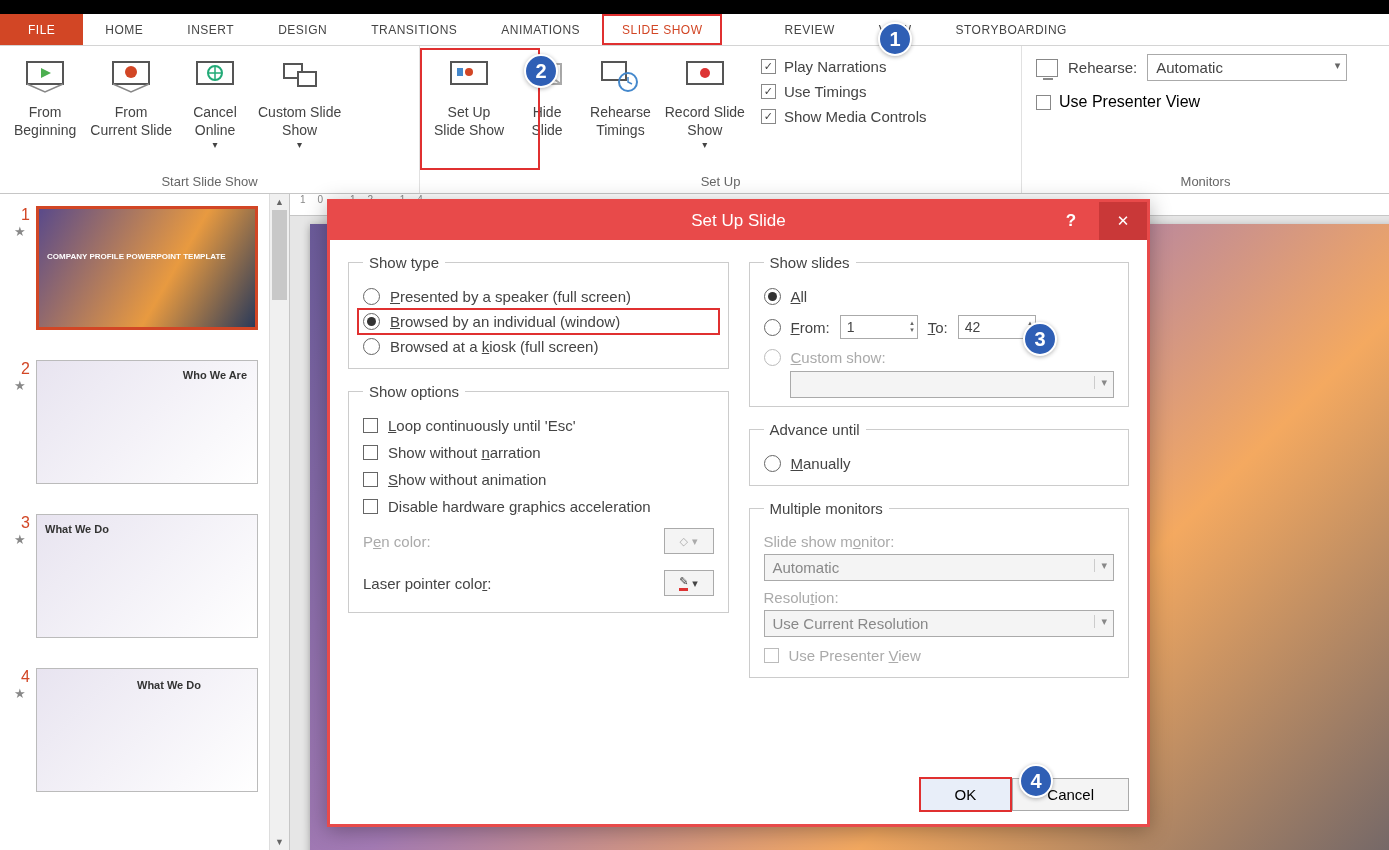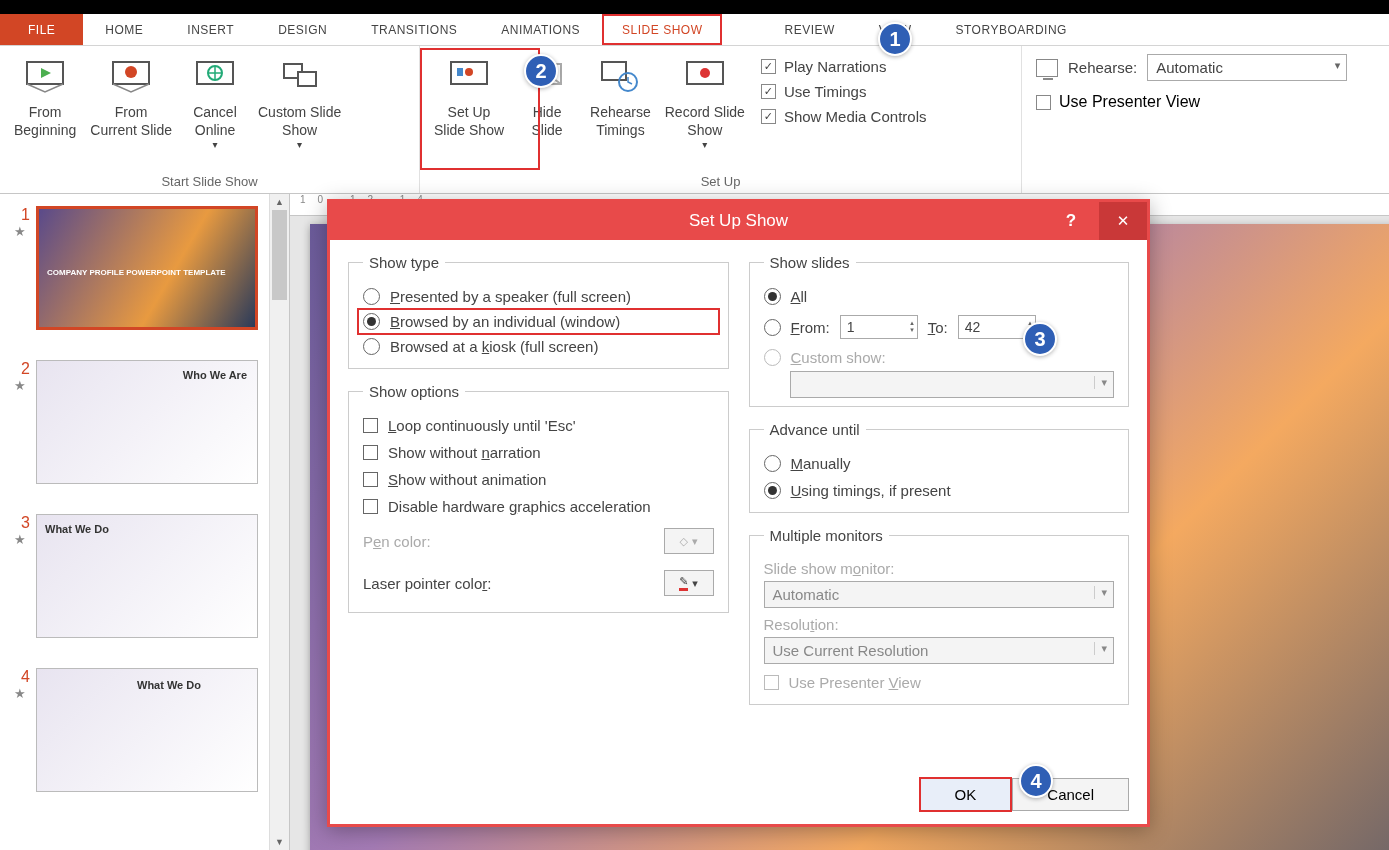--- a/index.html
+++ b/index.html
@@ -217,37 +217,38 @@
   <div class="group monitor-group" style="flex:1; border-right:none">
     <div class="monitor-row">
       <span class="mon-icon"></span>
       <span>Rehearse:</span>
       <span class="mon-select">Automatic</span>
     </div>
     <div class="cb-row">
         <span class="cb"></span>
         <span>Use Presenter View</span>
       </div>
+    <div class="group-label" style="margin-top:auto">Monitors</div>
   </div>
 
   <div class="highlight-box" style="left:420px; top:2px; width:120px; height:122px"></div>
 </div>
 
 <div class="callout" style="left:878px; top:22px">1</div>
 <div class="callout" style="left:524px; top:54px">2</div>
 
 <div class="main">
   <div class="thumbs">
     <div class="thumb-item active">
       <div>
           <div class="thumb-num">1</div>
           <div class="thumb-star">★</div>
         </div>
       <div class="thumb-img" style="background:linear-gradient(120deg,#5a4a8a,#e89a40 60%,#2a3a5a)">
-          <div class="thumb-title" style="left:8px;top:60px;color:#fff;font-size:8px;line-height:1.1">COMPANY PROFILE POWERPOINT TEMPLATE</div>
+          <div class="thumb-title" style="left:8px;top:44px;color:#fff;font-size:8px;line-height:1.1">COMPANY PROFILE POWERPOINT TEMPLATE</div>
         </div>
     </div>
     <div class="thumb-item">
       <div>
           <div class="thumb-num">2</div>
           <div class="thumb-star">★</div>
         </div>
       <div class="thumb-img">
           <div class="thumb-title" style="right:10px;top:8px">Who We Are</div>
         </div>
@@ -278,21 +279,21 @@
   </div>
 
   <div class="editor">
     <div class="ruler">10  12  14</div>
     <div class="slide-canvas"></div>
   </div>
 </div>
 
 <div class="dialog">
   <div class="dlg-title">
-    <span>Set Up Show</span>
+    <span>Set Up Slide</span>
     <div class="help">?</div>
     <div class="close">✕</div>
   </div>
   <div class="dlg-body">
     <div class="dlg-col">
       <fieldset>
         <legend>Show type</legend>
         <div class="radio-row">
             <span class="radio"></span>
             <span><span class="u">P</span>resented by a speaker (full screen)</span>
@@ -352,24 +353,20 @@
             <span class="radio dis"></span>
             <span><span class="u">C</span>ustom show:</span>
           </div>
         <div class="dd disabled" style="margin-left:26px">&nbsp;</div>
       </fieldset>
       <fieldset>
         <legend>Advance until</legend>
         <div class="radio-row">
             <span class="radio"></span>
             <span><span class="u">M</span>anually</span>
-          </div>
-        <div class="radio-row">
-            <span class="radio sel"></span>
-            <span><span class="u">U</span>sing timings, if present</span>
           </div>
       </fieldset>
       <fieldset>
         <legend>Multiple monitors</legend>
         <div class="disabled" style="padding:4px 0">Slide show m<span class="u">o</span>nitor:</div>
         <div class="dd">Automatic</div>
         <div class="disabled" style="padding:8px 0 4px 0">Resolu<span class="u">t</span>ion:</div>
         <div class="dd">Use Current Resolution</div>
         <div class="chk-row disabled" style="padding-top:10px">
             <span class="chk" style="border-color:#bbb"></span>

